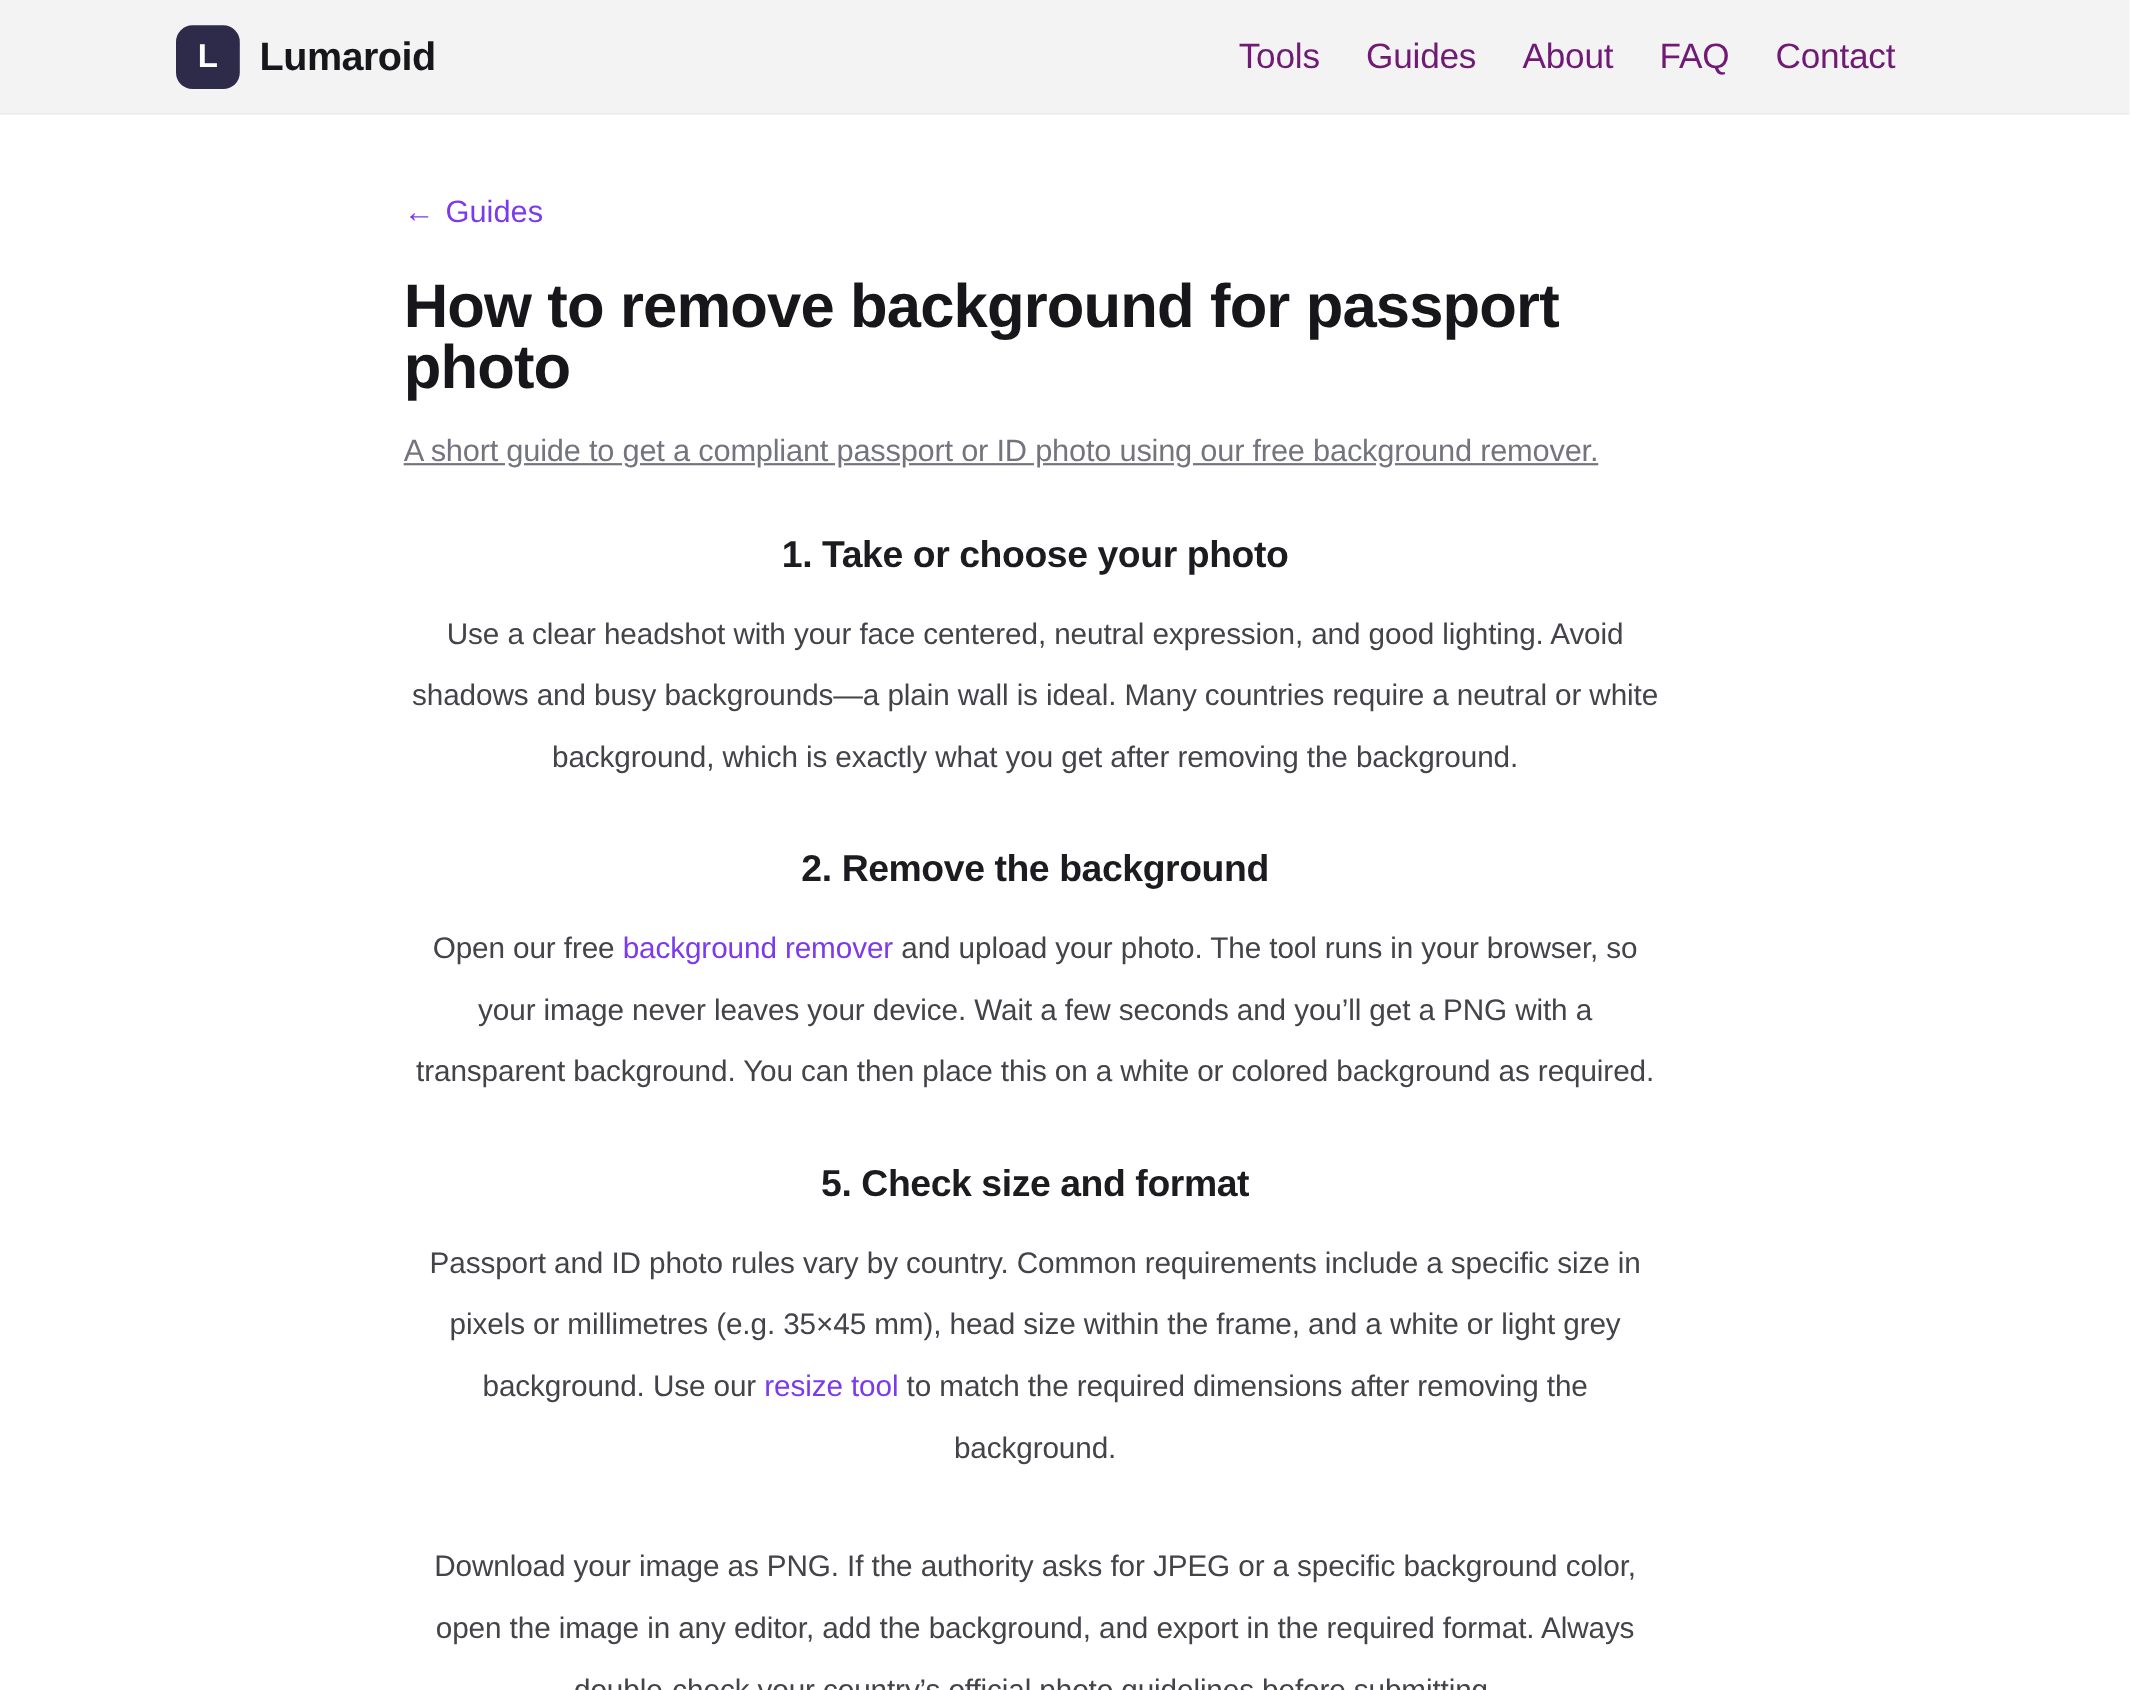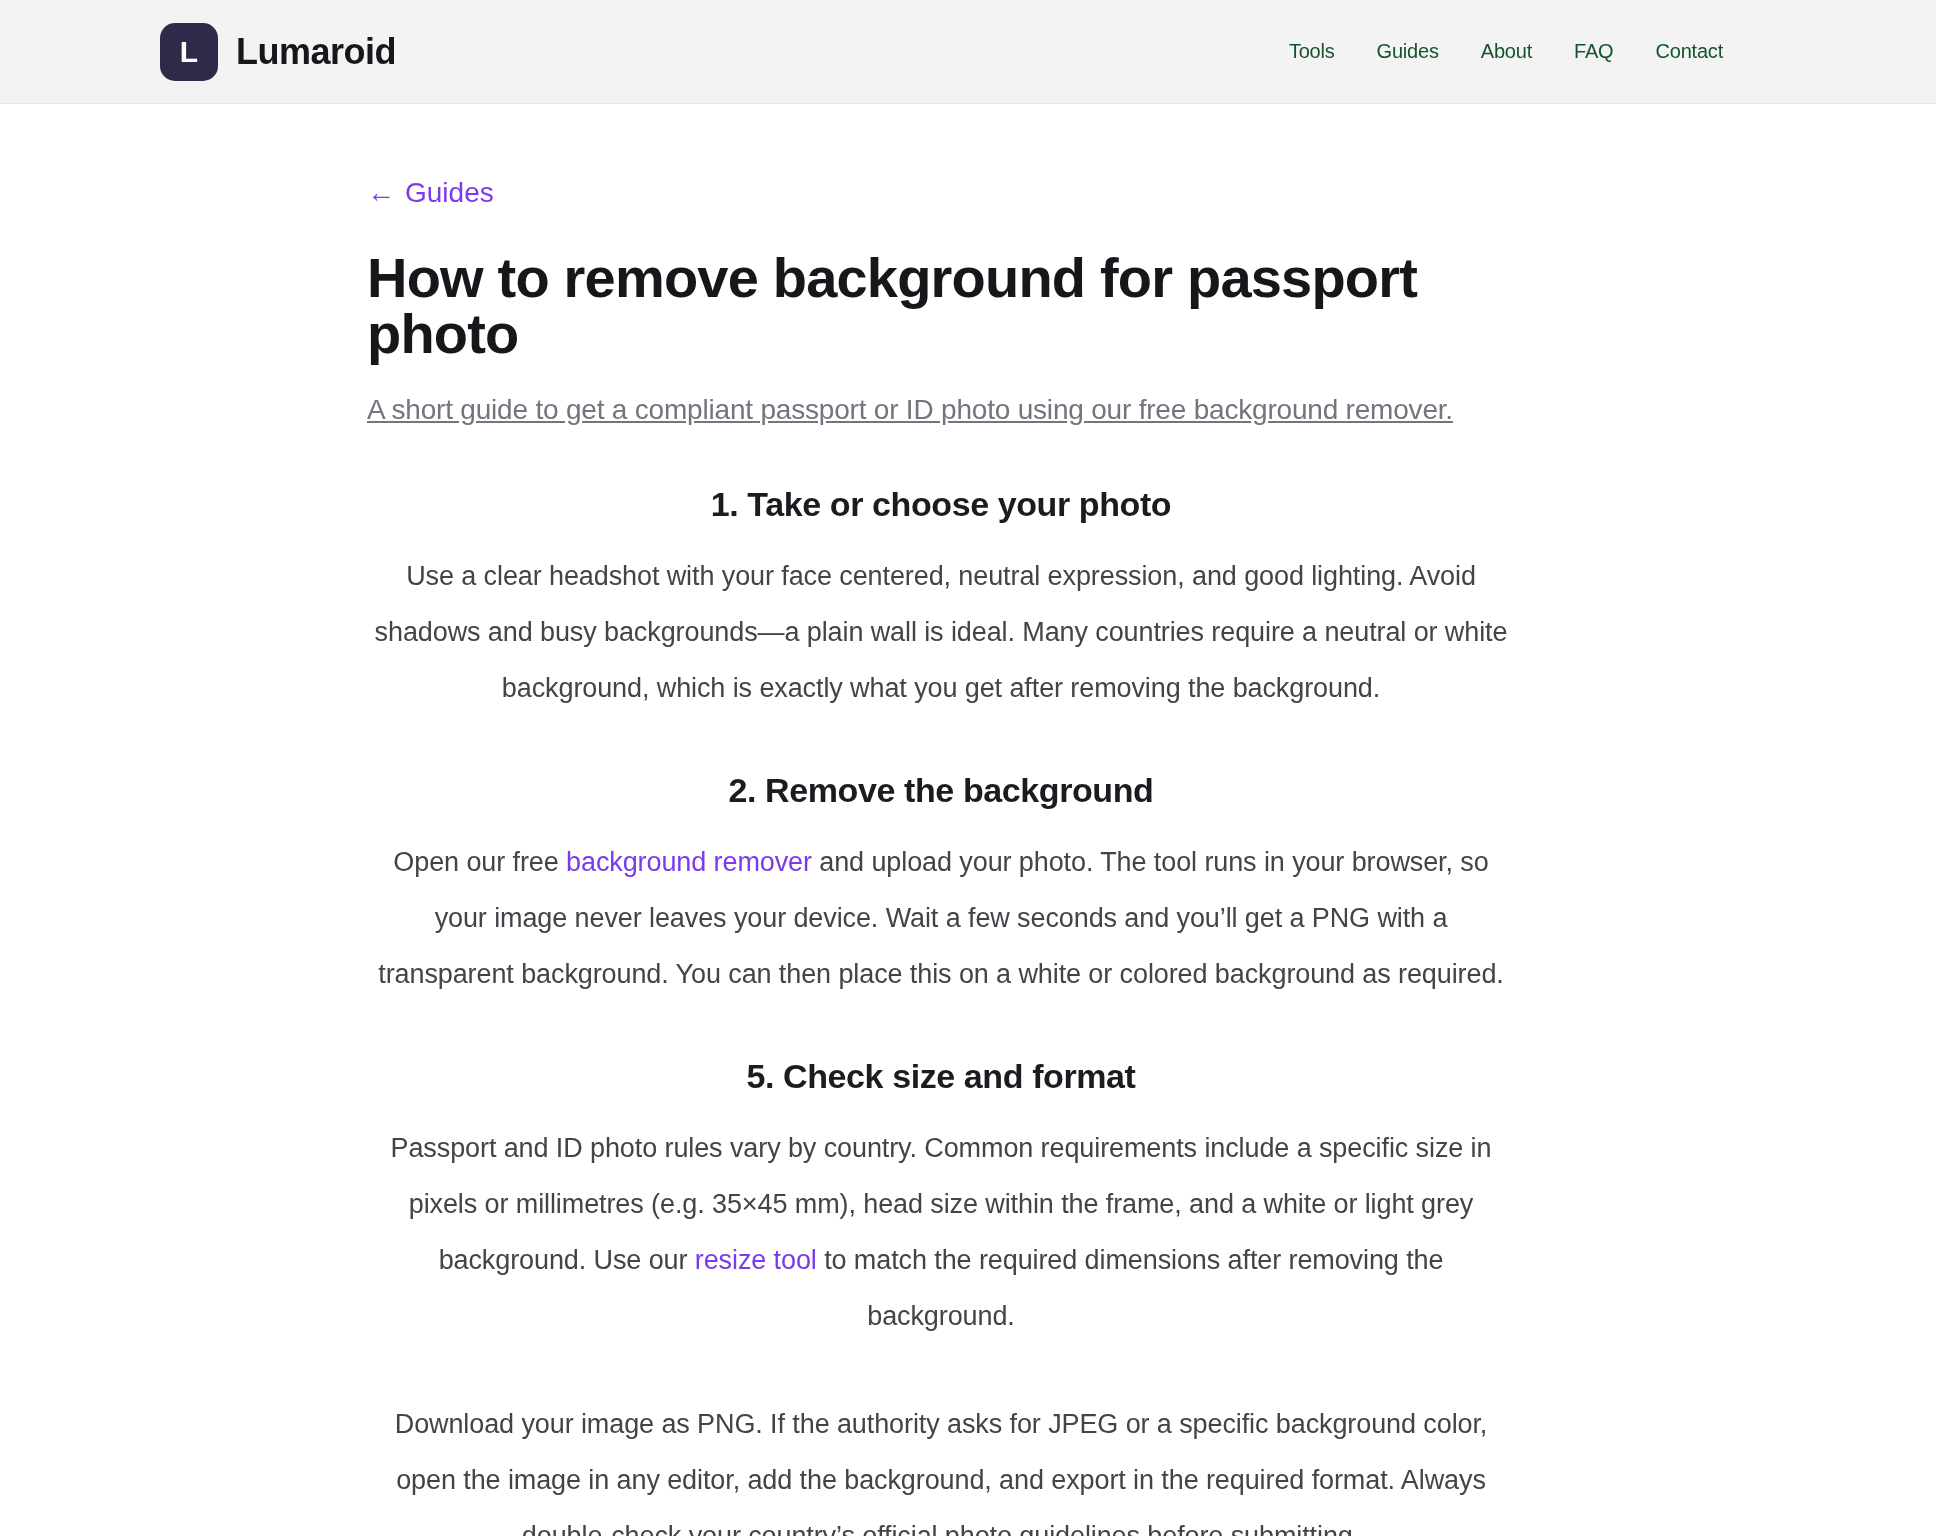--- a/index.html
+++ b/index.html
@@ -44,22 +44,22 @@
     font-weight: 700;
     color: #17171b;
     letter-spacing: -0.5px;
   }
   .main-nav {
     display: flex;
     align-items: center;
     gap: 42px;
   }
   .nav-link {
-    font-size: 20px;
-    color: #14532d;
+    font-size: 32px;
+    color: #701a75;
     text-decoration: none;
     letter-spacing: -0.2px;
   }
 
   
   .article {
     width: 1148px;
     margin-left: 367px;
     padding-top: 72px;
     padding-bottom: 90px;

